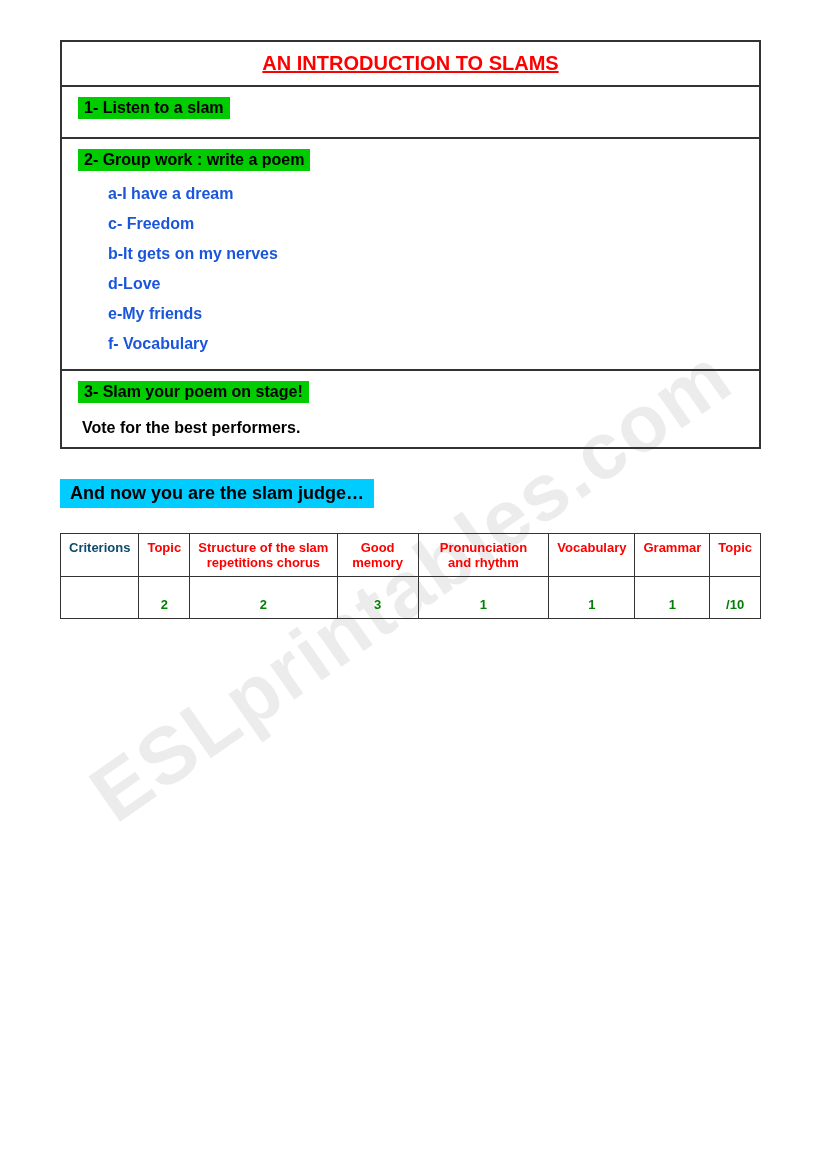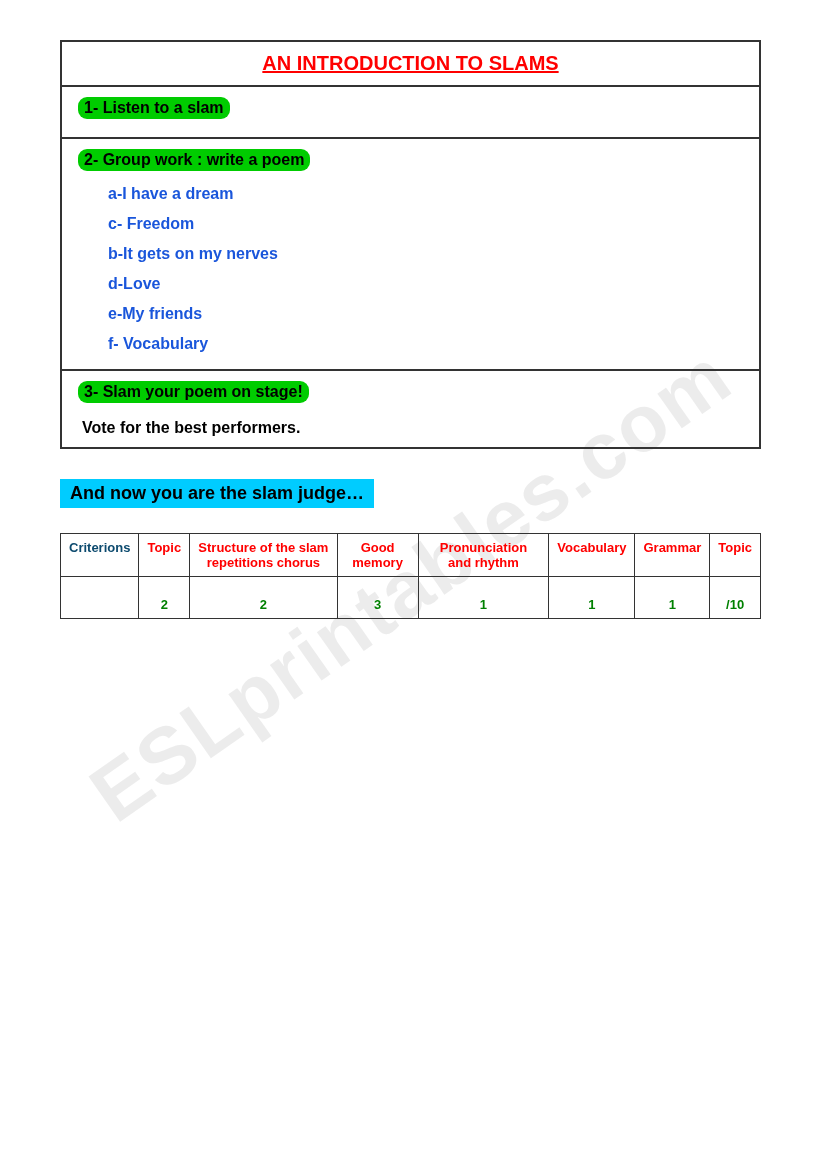--- a/index.html
+++ b/index.html
@@ -65,21 +65,20 @@
     }
 
     .section-header {
       display: inline-block;
       background-color: #00cc00;
       color: #000;
       font-size: 16px;
       font-weight: bold;
       padding: 2px 6px;
       margin-bottom: 8px;
-      border-radius: 9px;
     }
 
     .section-subtext {
       font-size: 16px;
       font-weight: bold;
       color: #000;
       margin-top: 6px;
       padding-left: 4px;
     }
 

